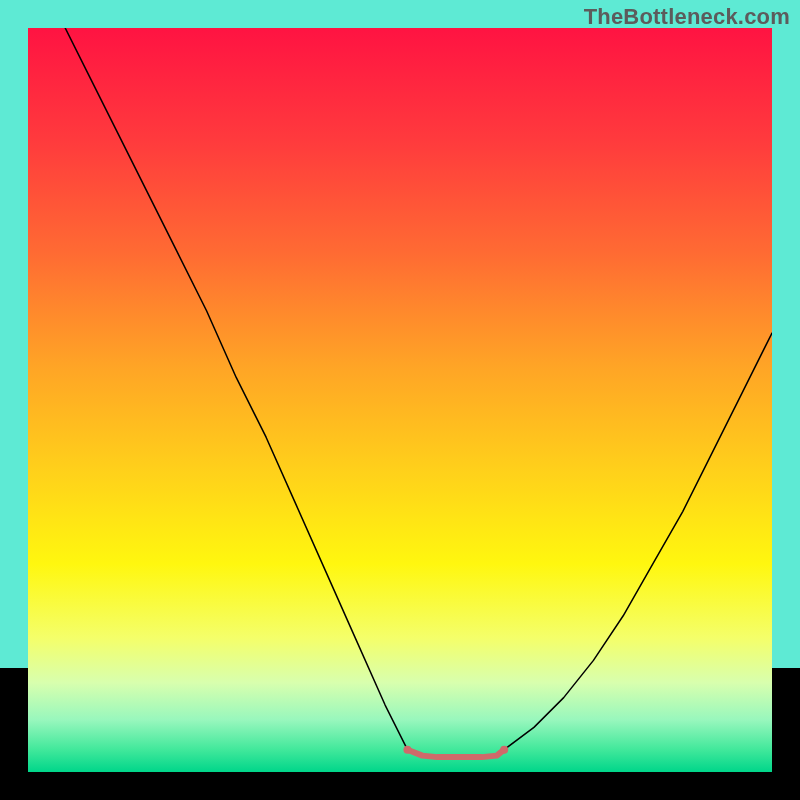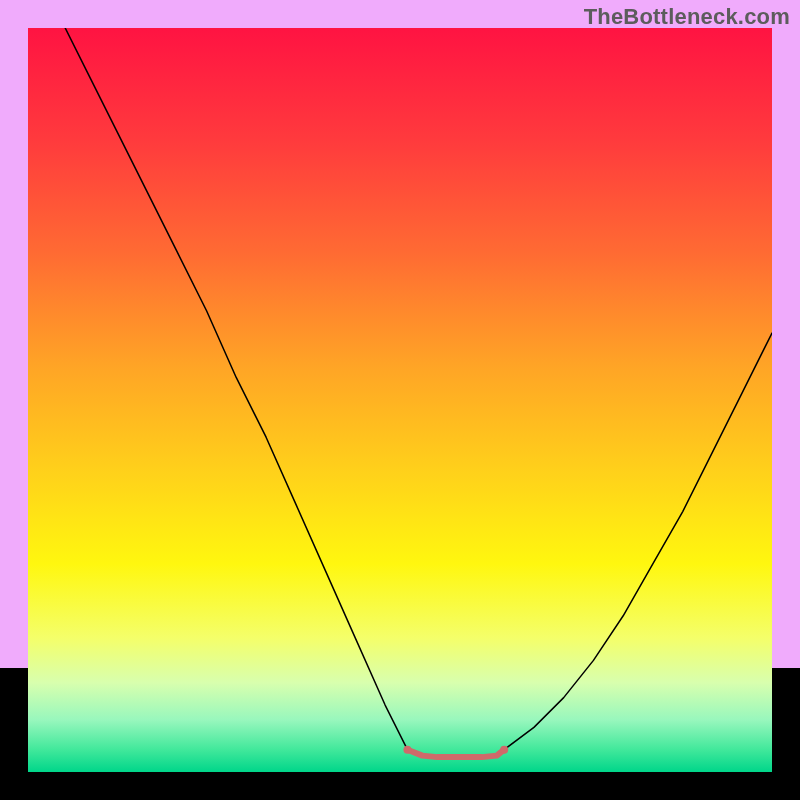--- a/index.html
+++ b/index.html
@@ -8,21 +8,21 @@
     width: 800px;
     height: 800px;
     overflow: hidden;
     background: #000;
     font-family: Arial, Helvetica, sans-serif;
   }
   .frame {
     position: relative;
     width: 800px;
     height: 668px;
-    background: #f0abfc;
+    background: #5eead4;
   }
   .plot {
     position: absolute;
     left: 28px;
     top: 28px;
     width: 744px;
     height: 744px;
     overflow: hidden;
   }
   .watermark {

